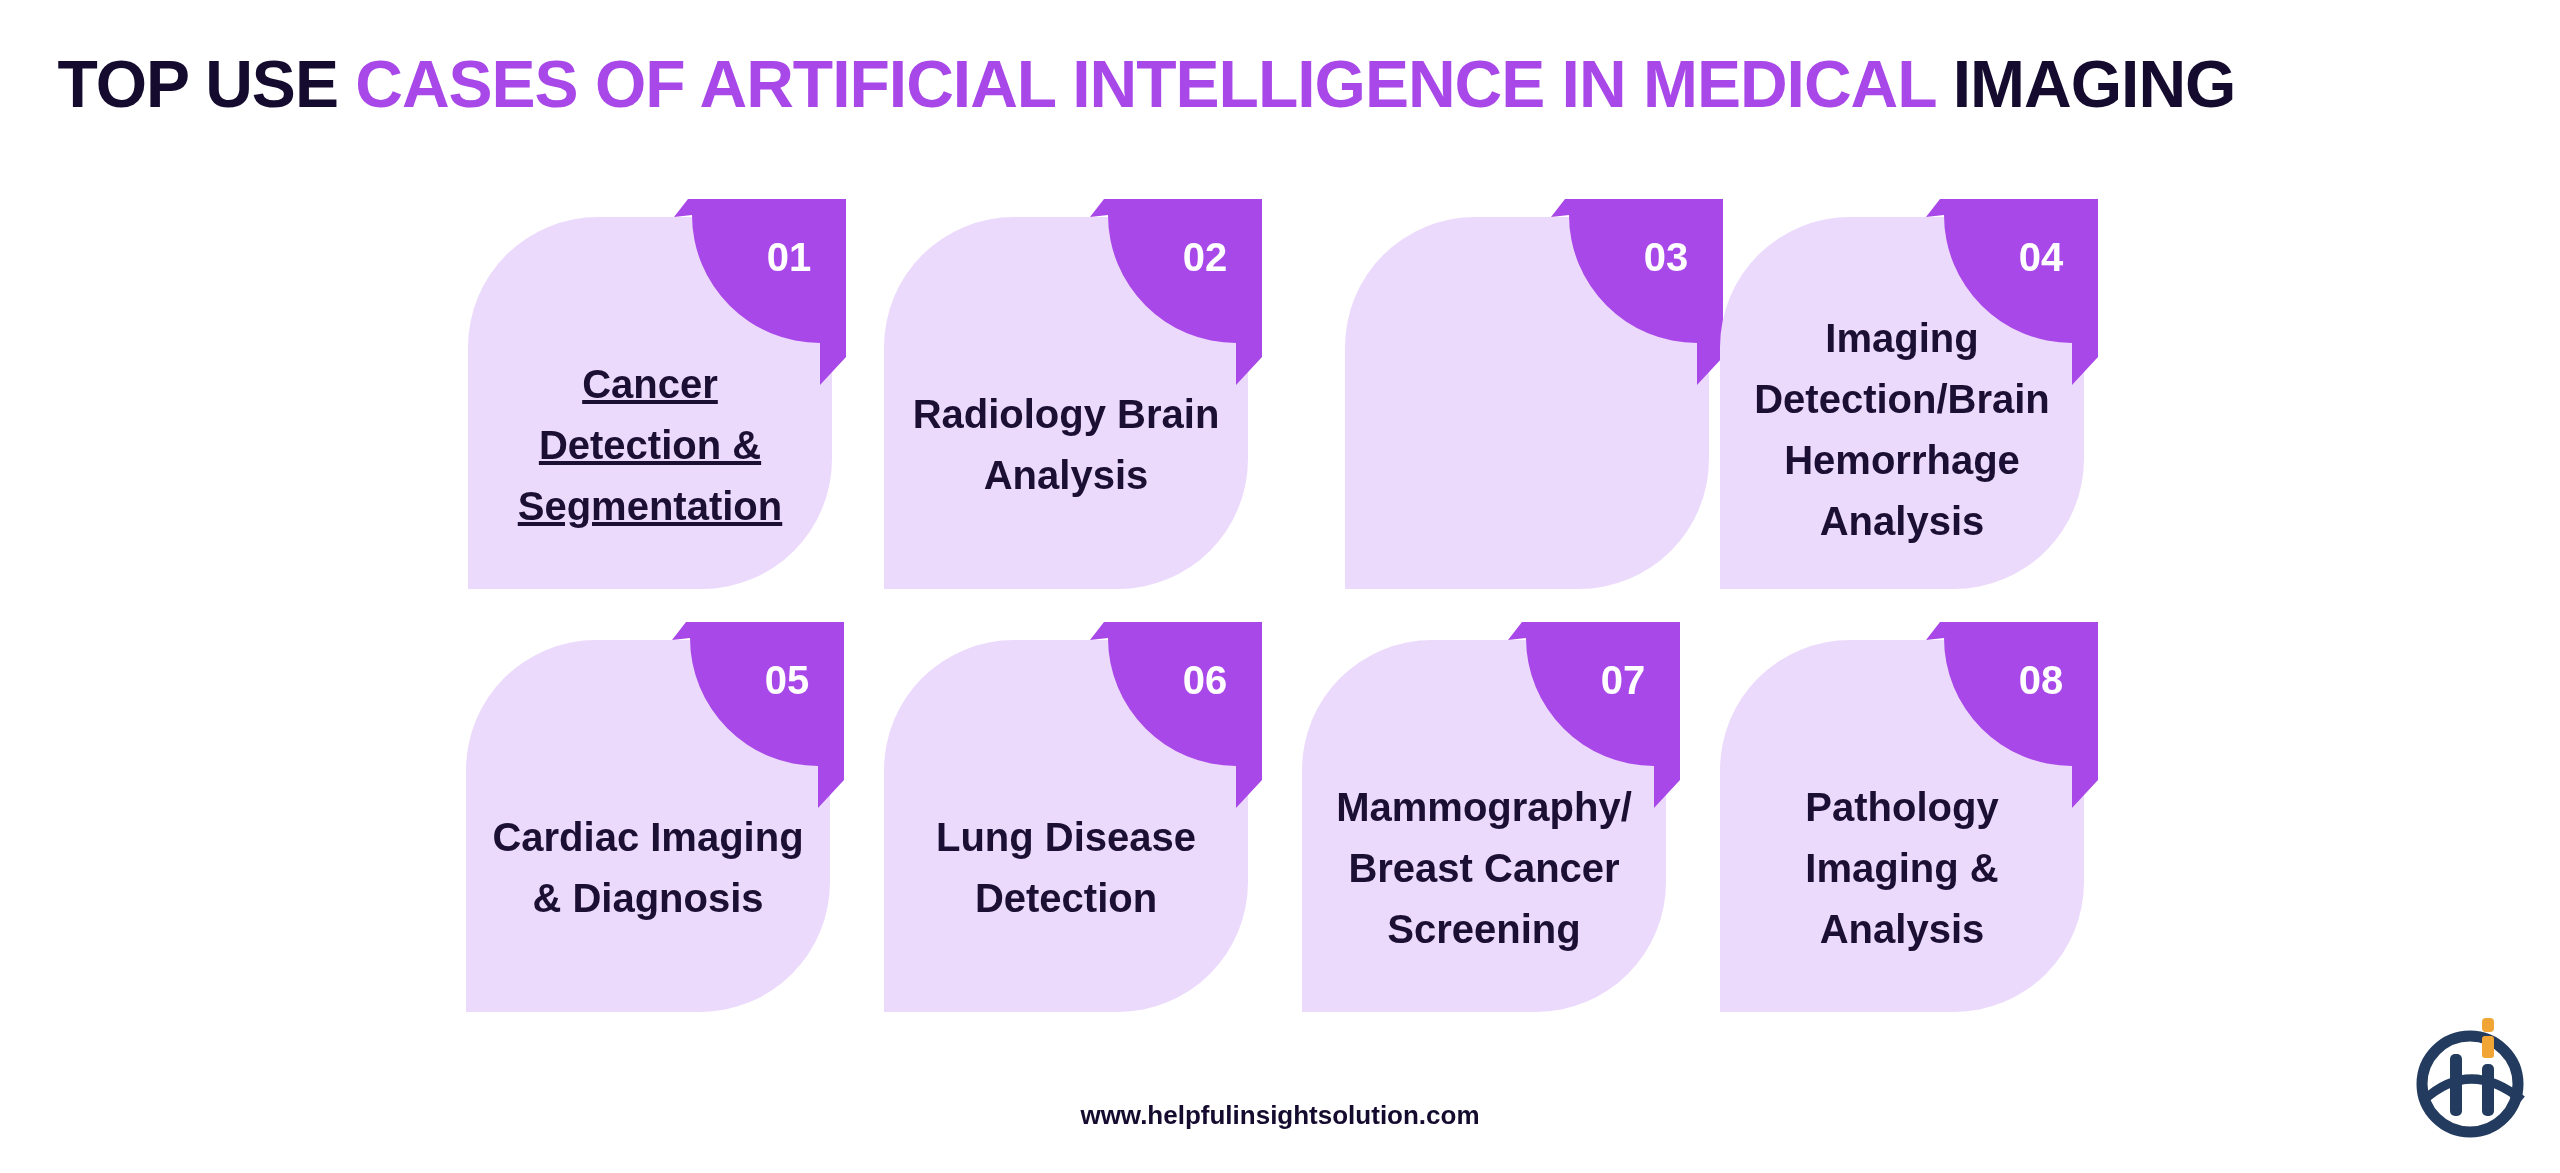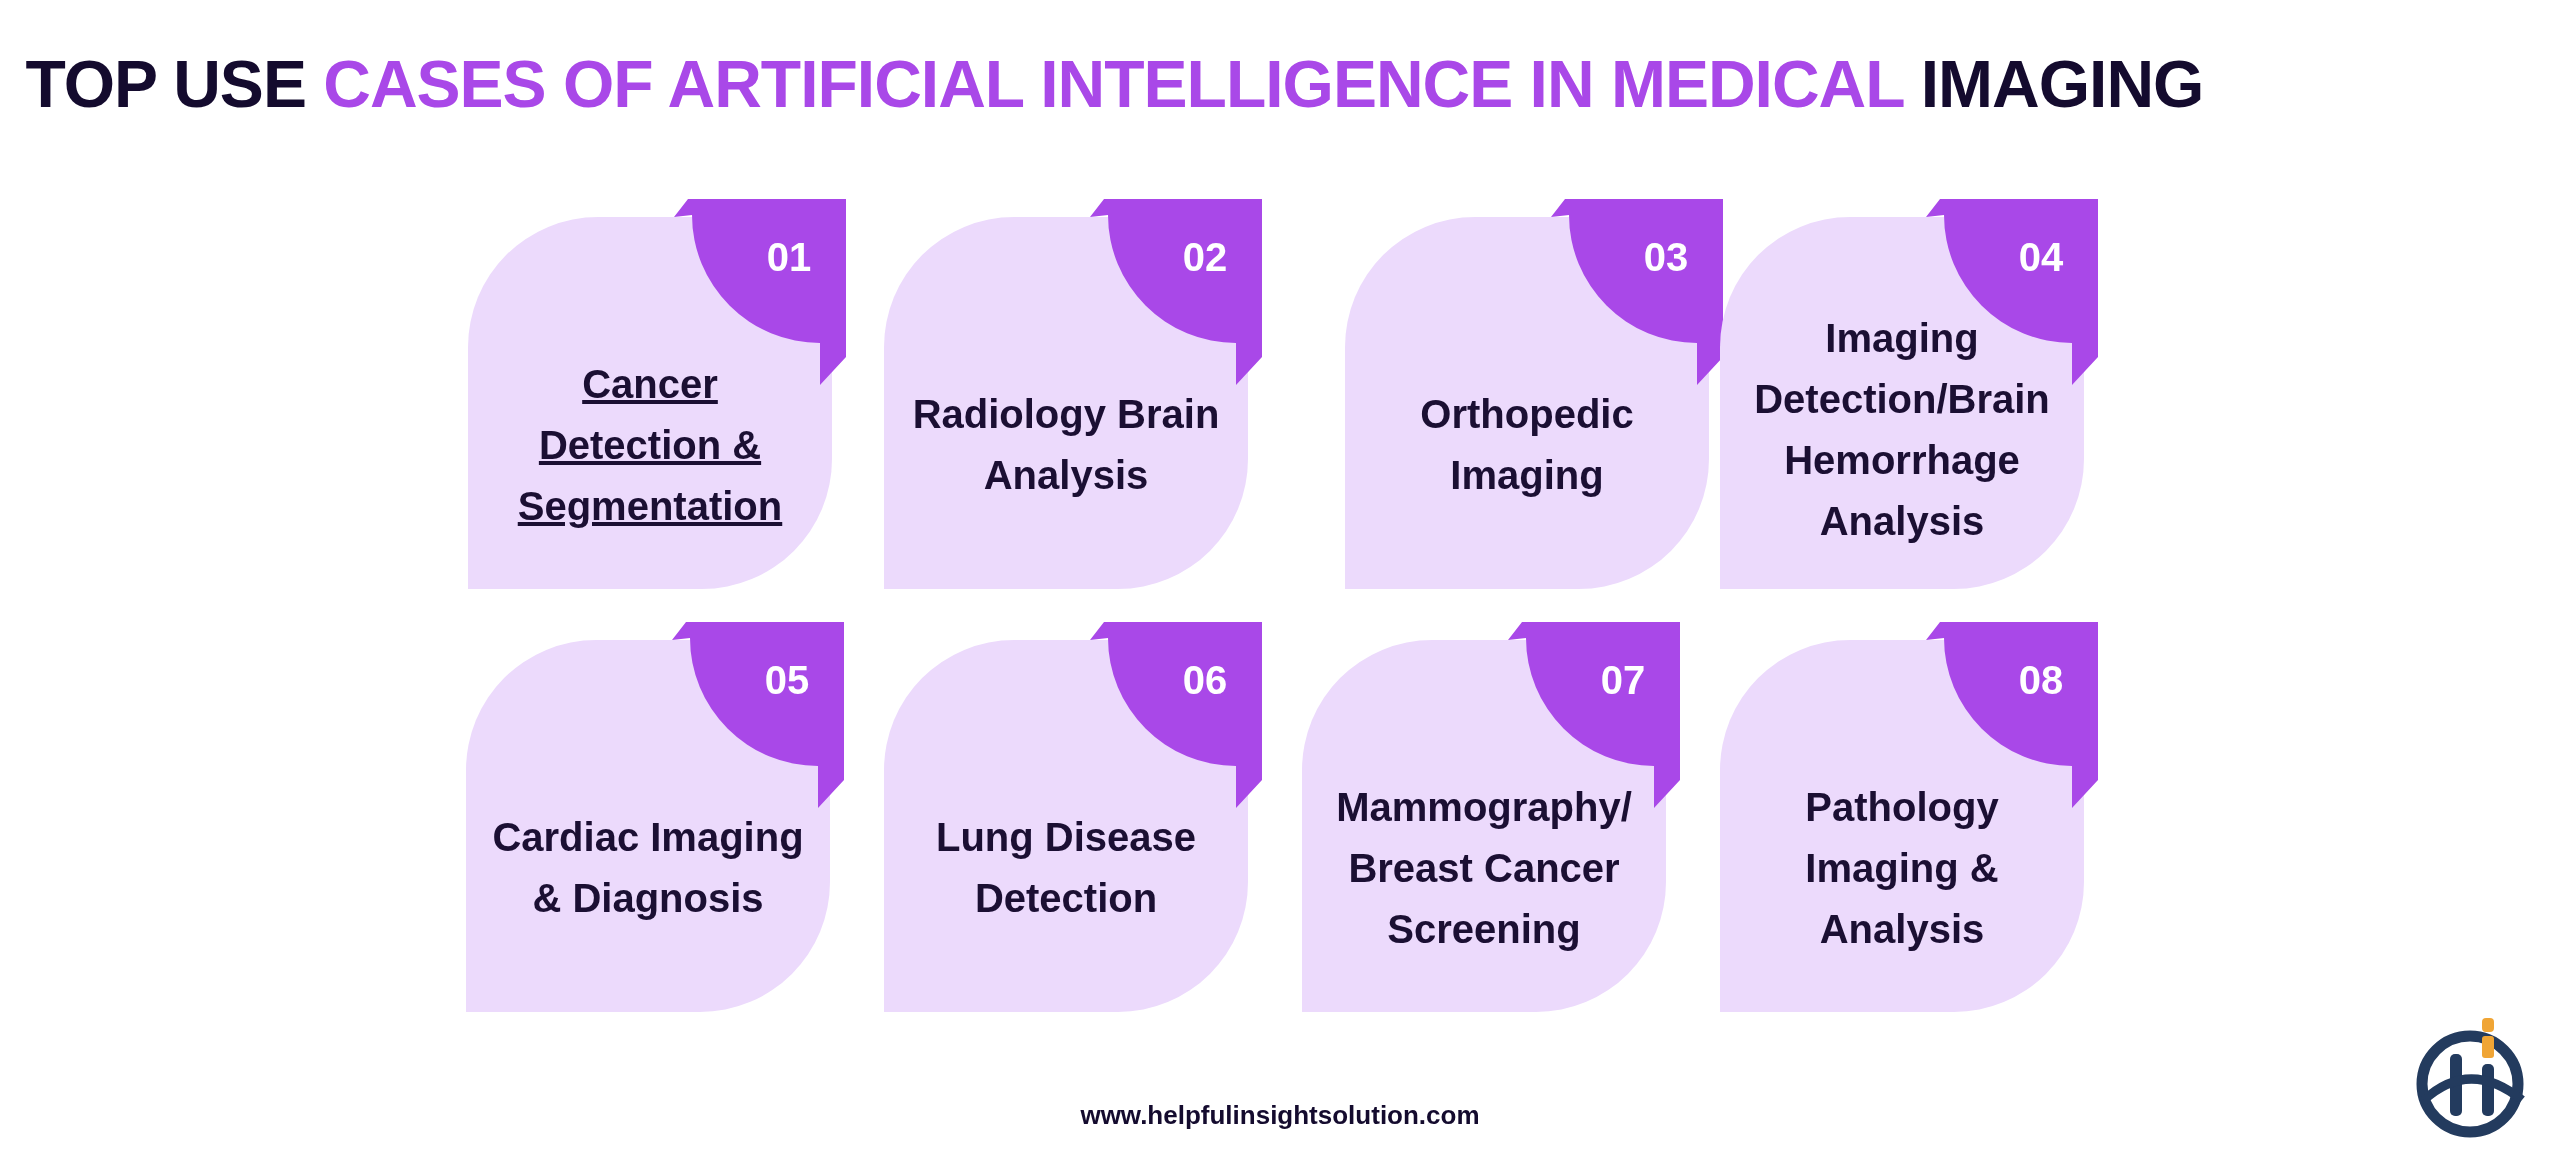--- a/index.html
+++ b/index.html
@@ -1,19 +1,19 @@
 <!DOCTYPE html>
 <html><head>
 <meta charset="utf-8">
 <style>
   html, body { margin:0; padding:0; background:#ffffff; }
   body { width:2560px; height:1173px; position:relative; overflow:hidden;
          font-family:"Liberation Sans", "DejaVu Sans", sans-serif; }
   .title { position:absolute; left:0; top:44px; width:2229px; text-align:center;
-           font-weight:700; font-size:66px; letter-spacing:-1px; line-height:80px; color:#140b2e; }
+           font-weight:700; font-size:66px; letter-spacing:-1px; line-height:80px; color:#140b2e;padding-left:32px; }
   .title .accent { color:#a948e8; }
   .card { position:absolute; width:364px; height:372px; }
   .card .body { position:absolute; left:0; top:18px; width:364px; height:372px;
                 background:#ecdafc; border-radius:130px 0 130px 0; }
   .card .tab { position:absolute; left:206px; top:0; width:172px; height:186px; }
   .card .num { position:absolute; left:276px; top:36px; width:90px; text-align:center;
                color:#ffffff; font-size:40px; font-weight:700; }
   .card .label { position:absolute; left:10px; right:10px; top:120px; bottom:0;
                  display:flex; align-items:center; justify-content:center; text-align:center;
                  font-size:40px; font-weight:700; line-height:61px; color:#1b0f33; }
@@ -45,21 +45,20 @@
   <div class="num">02</div>
   <div class="label" style="padding:0 10px;">Radiology Brain Analysis</div>
 </div>
 
 <div class="card" style="left:1345px; top:199px;">
   <div class="body"></div>
   <svg class="tab" viewBox="0 0 172 186">
     <path d="M14 0 H172 V158 L146 186 V144 A128 128 0 0 1 18 16 L0 18 Z" fill="#a948e8"></path>
   </svg>
   <div class="num">03</div>
-  <div class="label" style="padding:0 60px;">Orthopedic Imaging</div>
 </div>
 
 <div class="card" style="left:1720px; top:199px;">
   <div class="body"></div>
   <svg class="tab" viewBox="0 0 172 186">
     <path d="M14 0 H172 V158 L146 186 V144 A128 128 0 0 1 18 16 L0 18 Z" fill="#a948e8"></path>
   </svg>
   <div class="num">04</div>
   <div class="label" style="top:90px; padding:0 6px;">Imaging Detection/Brain Hemorrhage Analysis</div>
 </div>

